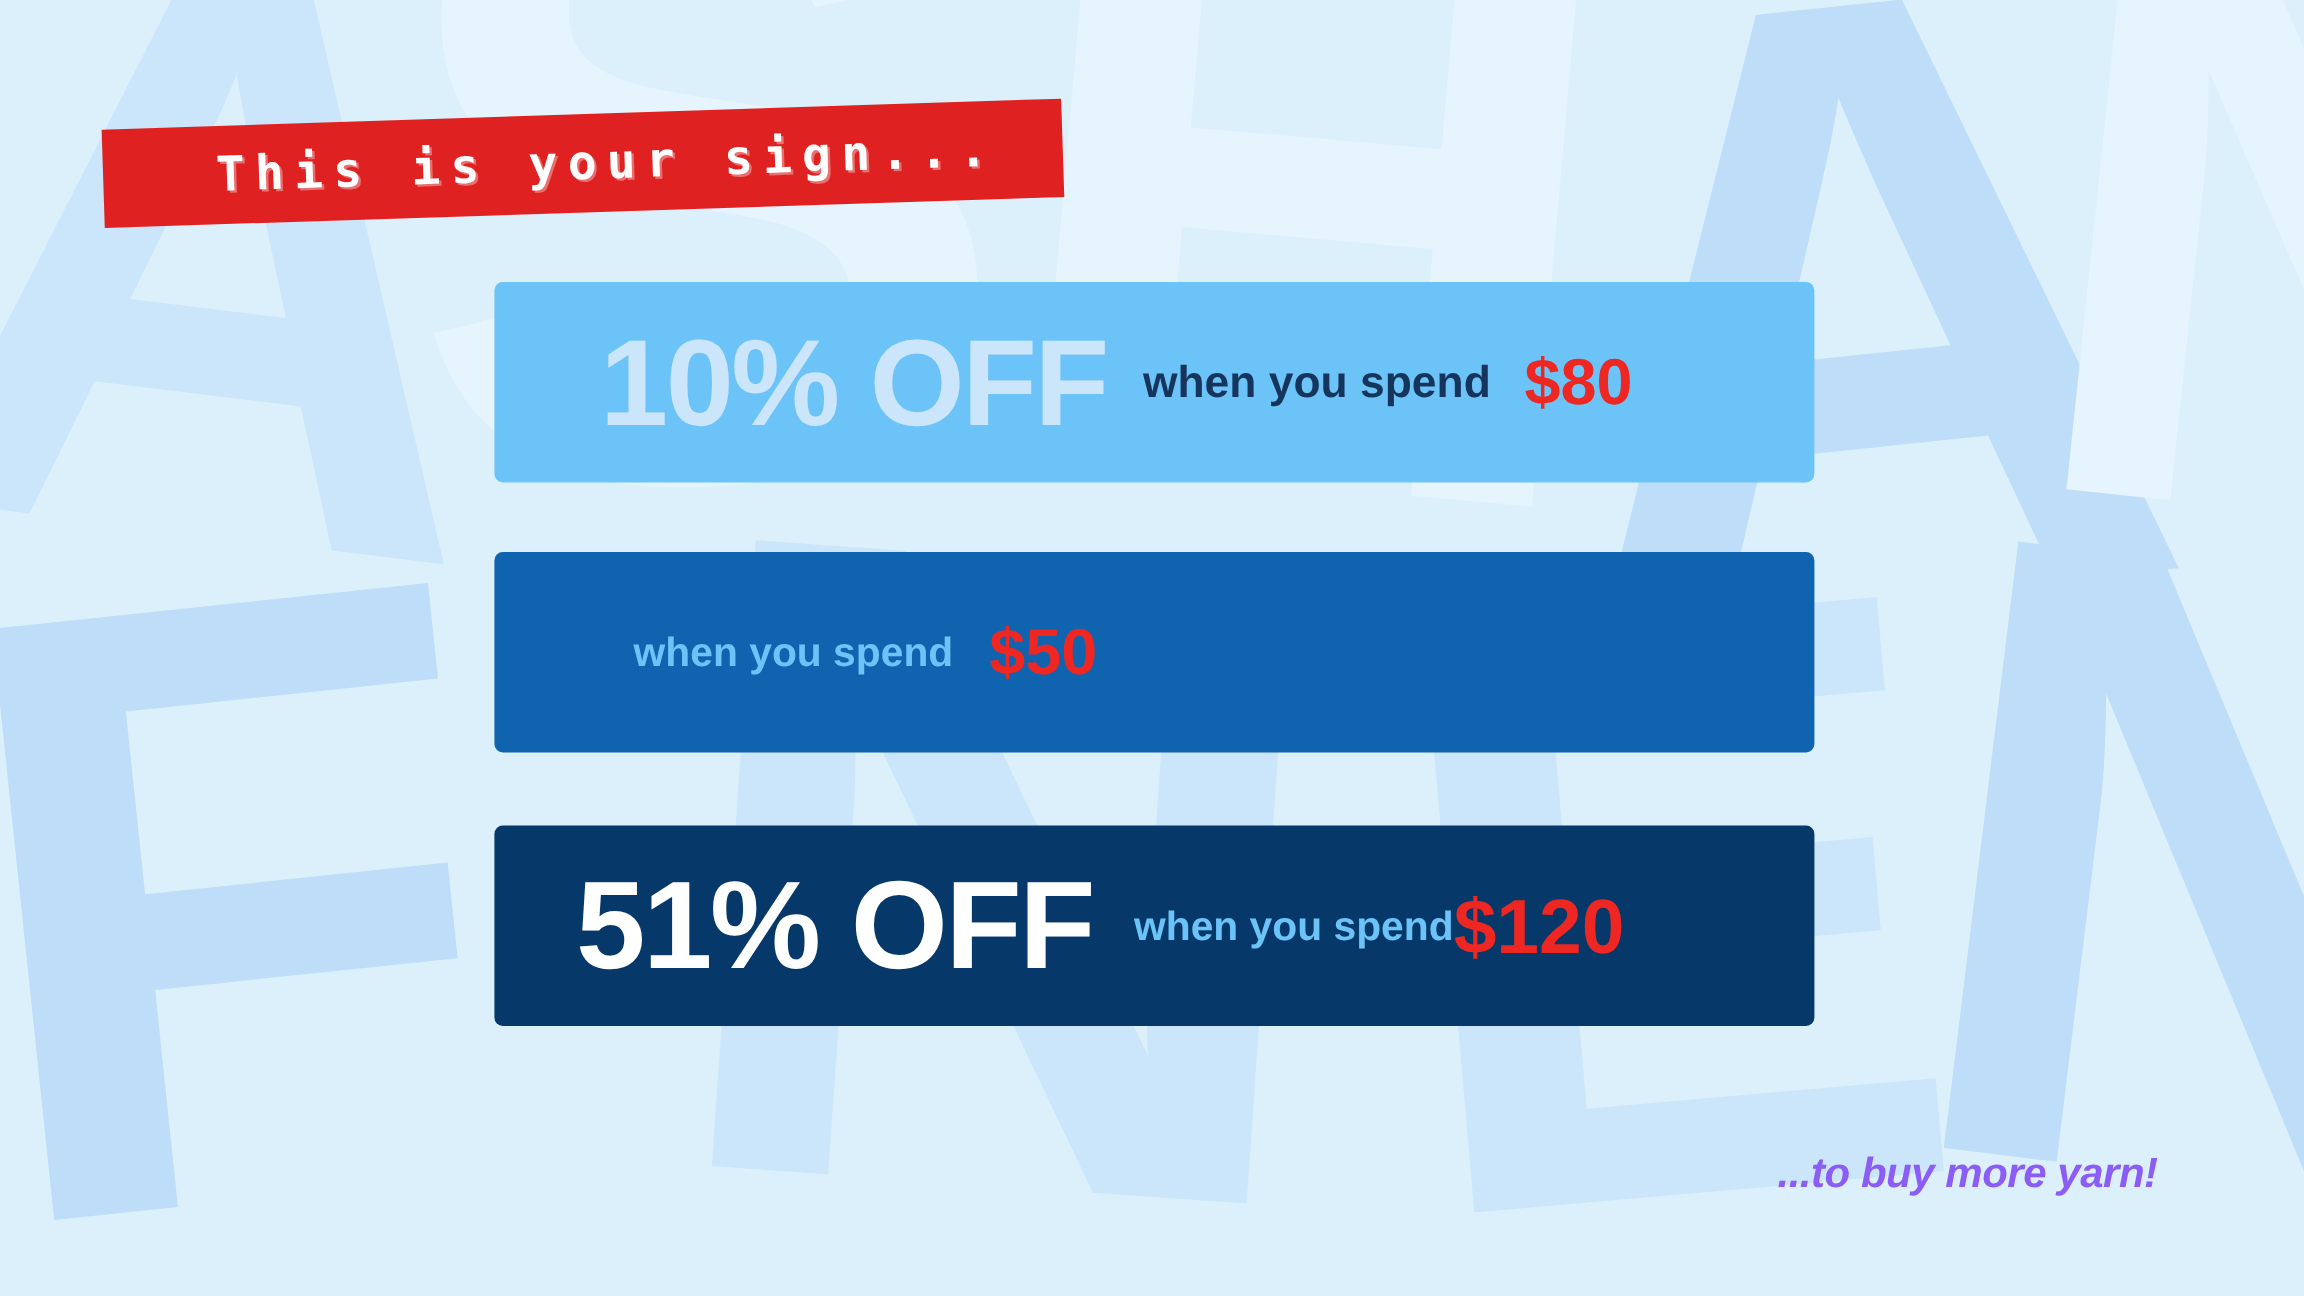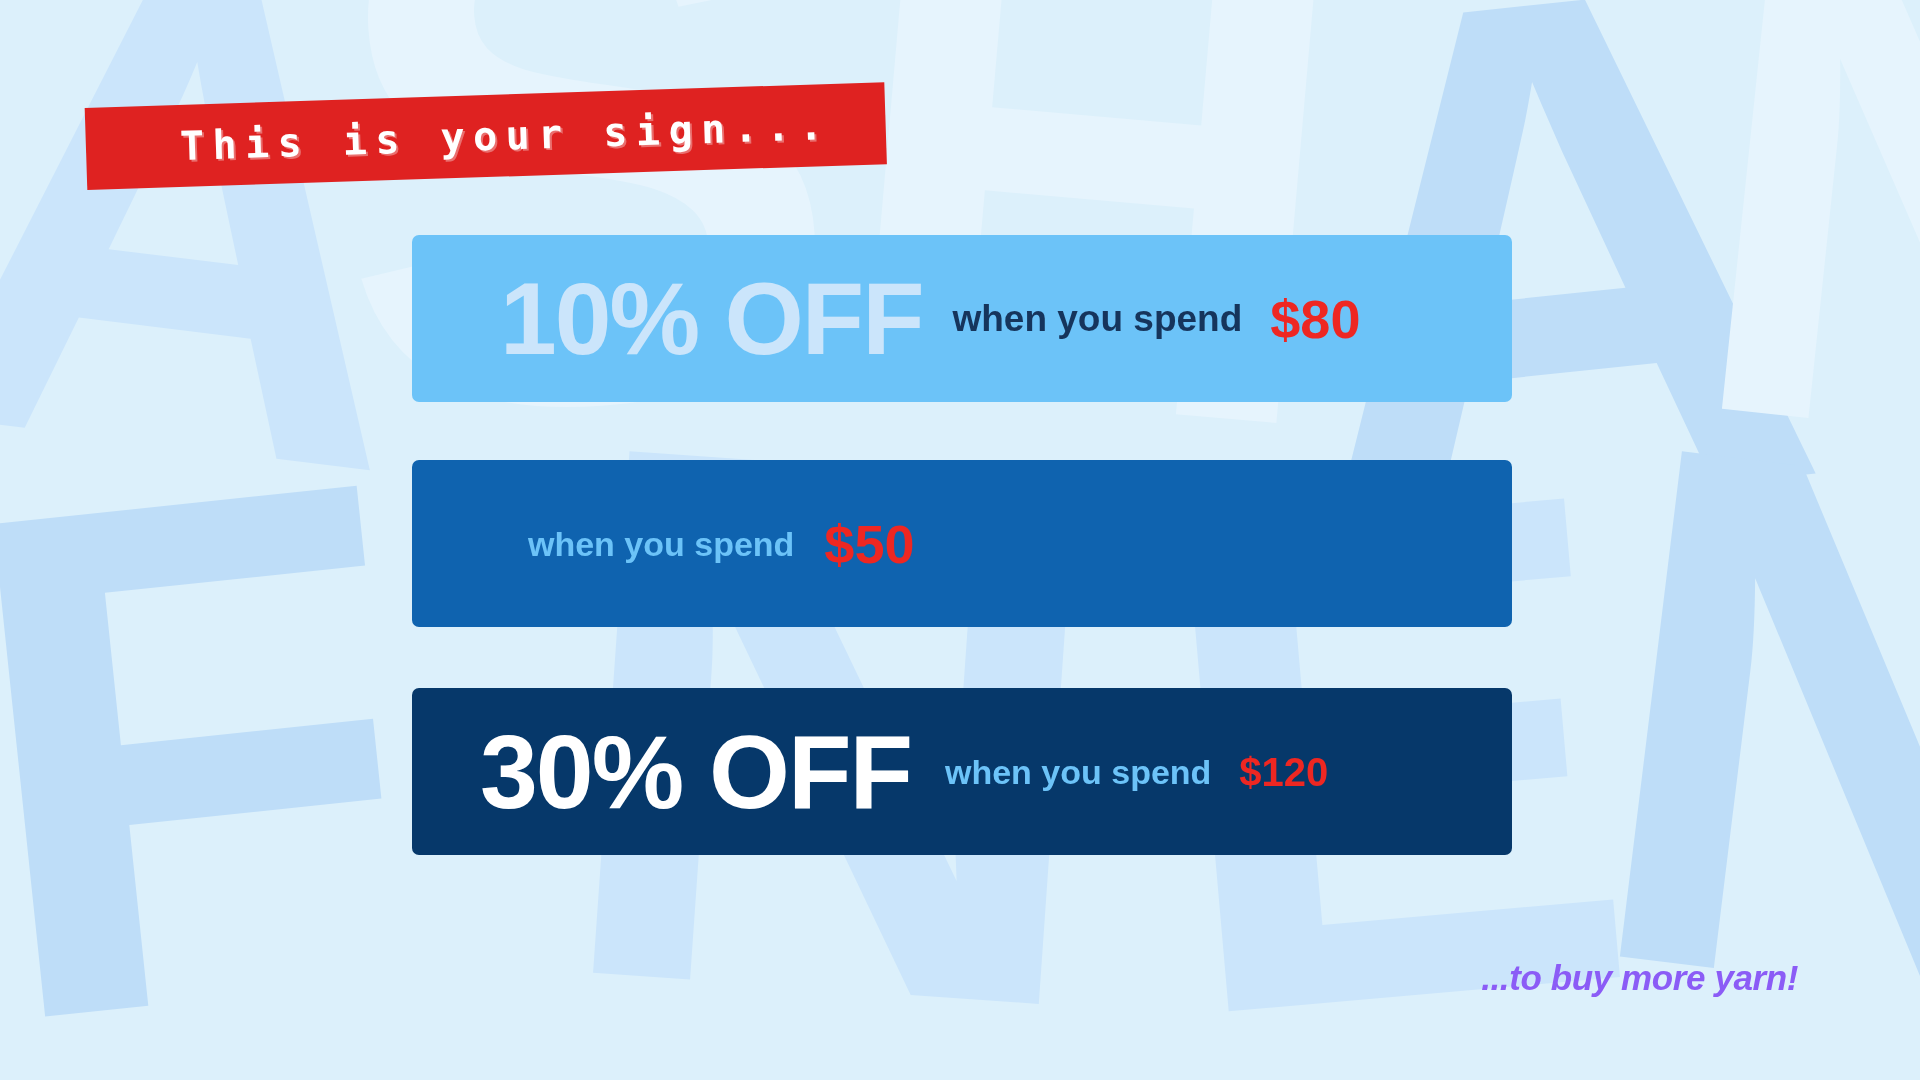--- a/index.html
+++ b/index.html
@@ -102,21 +102,21 @@
   .bar-3 .spend { color: #6CC3F8; font-size: 34px; margin-left: 34px; }
 
   .amount {
     font-weight: 700;
     color: #EE2722;
     white-space: pre;
     line-height: 1;
   }
   .bar-1 .amount { font-size: 54px; margin-left: 28px; }
   .bar-2 .amount { font-size: 54px; margin-left: 30px; }
-  .bar-3 .amount { font-size: 40px; margin-left: 28px; }
+  .bar-3 .amount { font-size: 64px; }
 
   
   .tagline {
     position: absolute;
     right: 122px;
     top: 958px;
     font-weight: 700;
     font-size: 35px;
     letter-spacing: -0.4px;
     color: #8b5cf6;
@@ -153,21 +153,21 @@
       <span class="spend">when you spend</span>
       <span class="amount">$80</span>
     </div>
 
     <div class="bar bar-2">
       <span class="spend">when you spend</span>
       <span class="amount">$50</span>
     </div>
 
     <div class="bar bar-3">
-      <span class="pct">30% OFF</span>
+      <span class="pct">51% OFF</span>
       <span class="spend">when you spend</span>
       <span class="amount">$120</span>
     </div>
 
   </div>
 
   <div class="tagline">...to buy more yarn!</div>
 
 </div>
 

